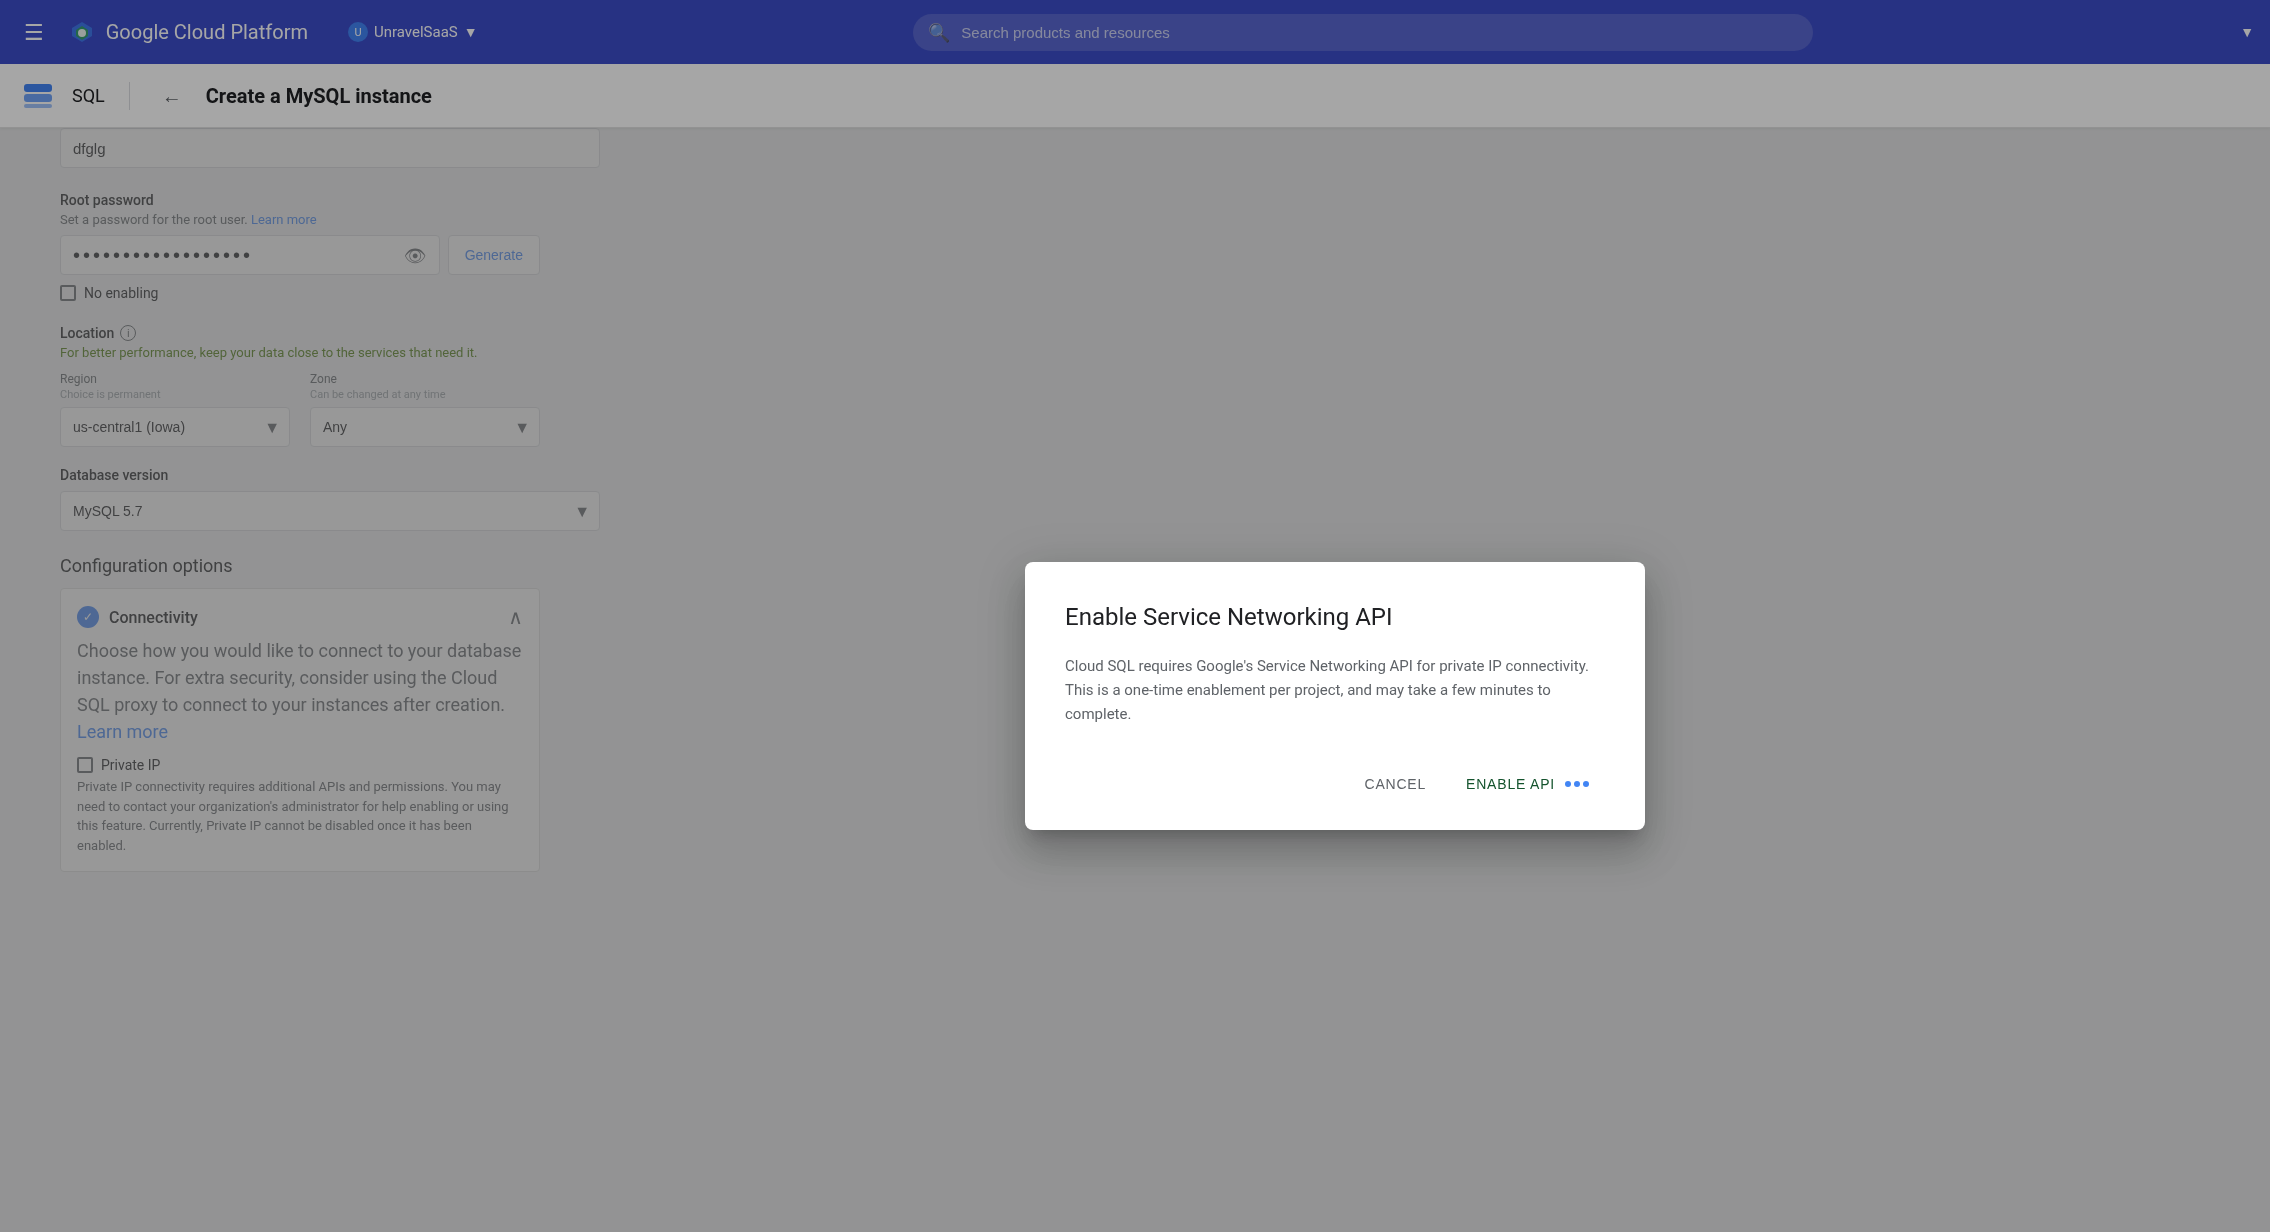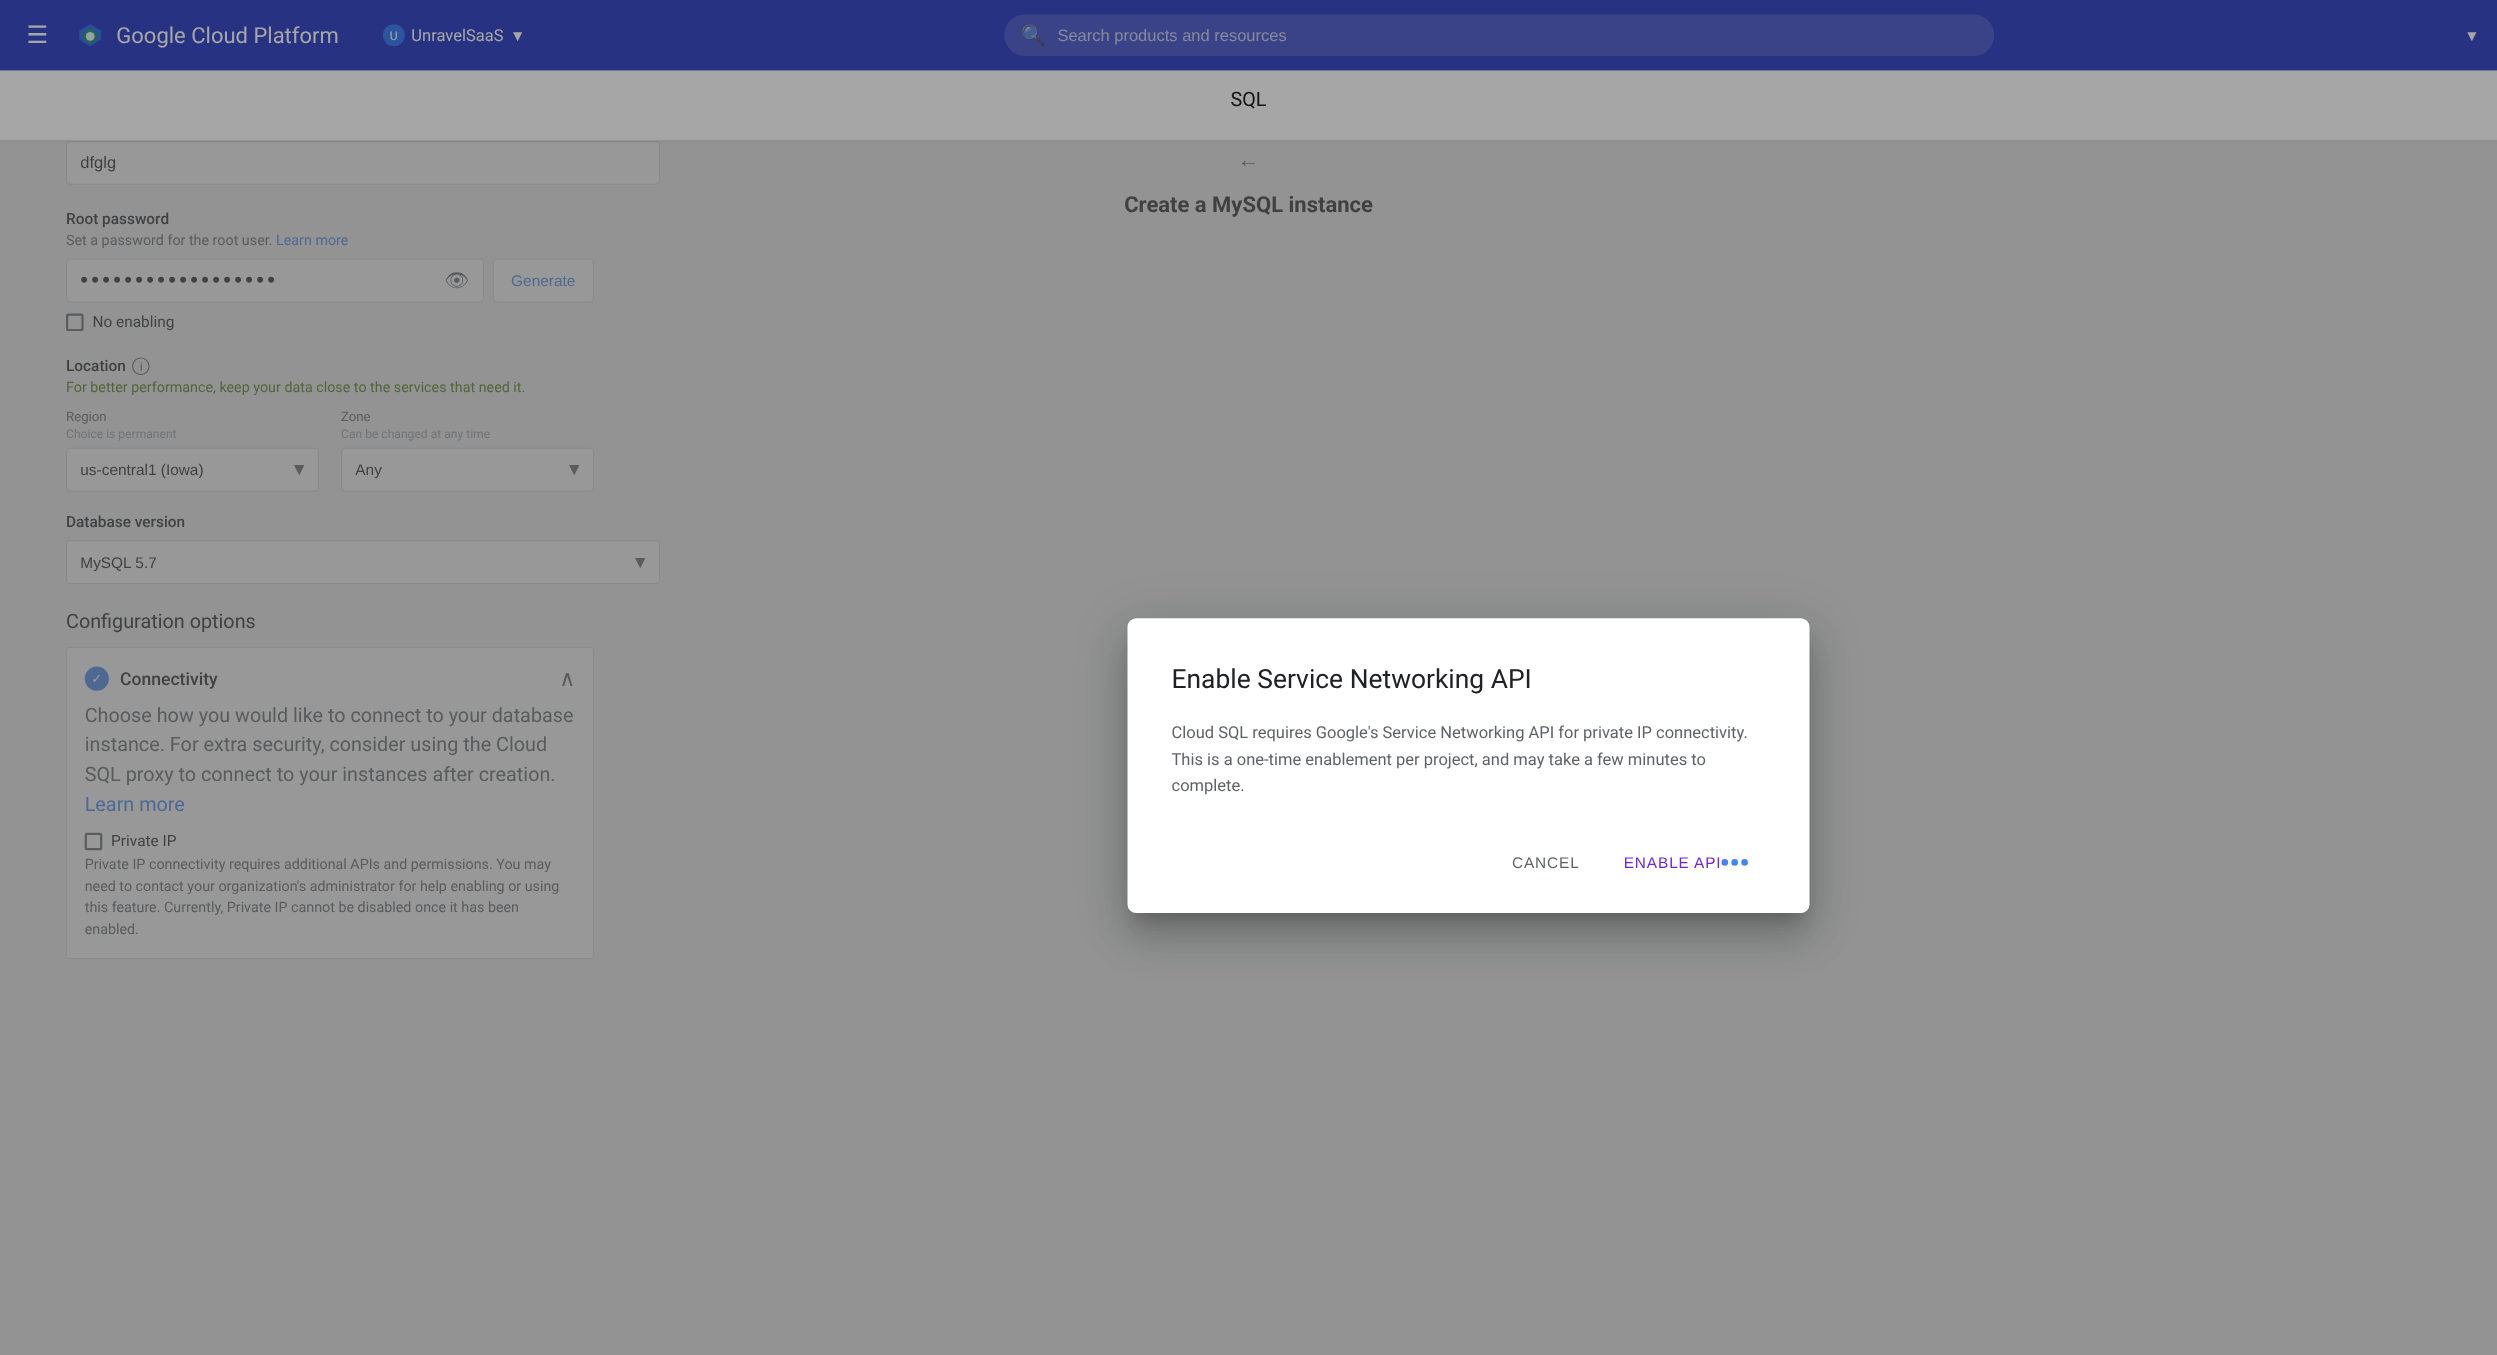--- a/index.html
+++ b/index.html
@@ -94,21 +94,20 @@
       background: white;
       display: flex;
       align-items: center;
       padding: 0 20px;
       gap: 16px;
       position: fixed;
       top: 64px;
       z-index: 99;
       border-bottom: 1px solid #e0e0e0;
       box-shadow: 0 1px 3px rgba(0,0,0,0.1);
-      flex-direction: column;
     }
     .sql-label {
       font-size: 18px;
       color: #202124;
       font-weight: 400;
     }
     .breadcrumb-divider {
       width: 1px;
       height: 28px;
       background: #dadce0;
@@ -425,31 +424,31 @@
       font-weight: 500;
       letter-spacing: 0.8px;
       text-transform: uppercase;
       padding: 10px 16px;
       cursor: pointer;
       border-radius: 4px;
     }
     .enable-api-btn {
       background: transparent;
       border: none;
-      color: #6d28d9;
+      color: #14532d;
       font-size: 14px;
       font-weight: 500;
       letter-spacing: 0.8px;
       text-transform: uppercase;
       padding: 10px 16px;
       cursor: pointer;
       border-radius: 4px;
       display: flex;
       align-items: center;
-      gap: 0;
+      gap: 10px;
     }
     .loading-dots {
       display: flex;
       gap: 3px;
       align-items: center;
     }
     .dot {
       width: 6px;
       height: 6px;
       border-radius: 50%;

